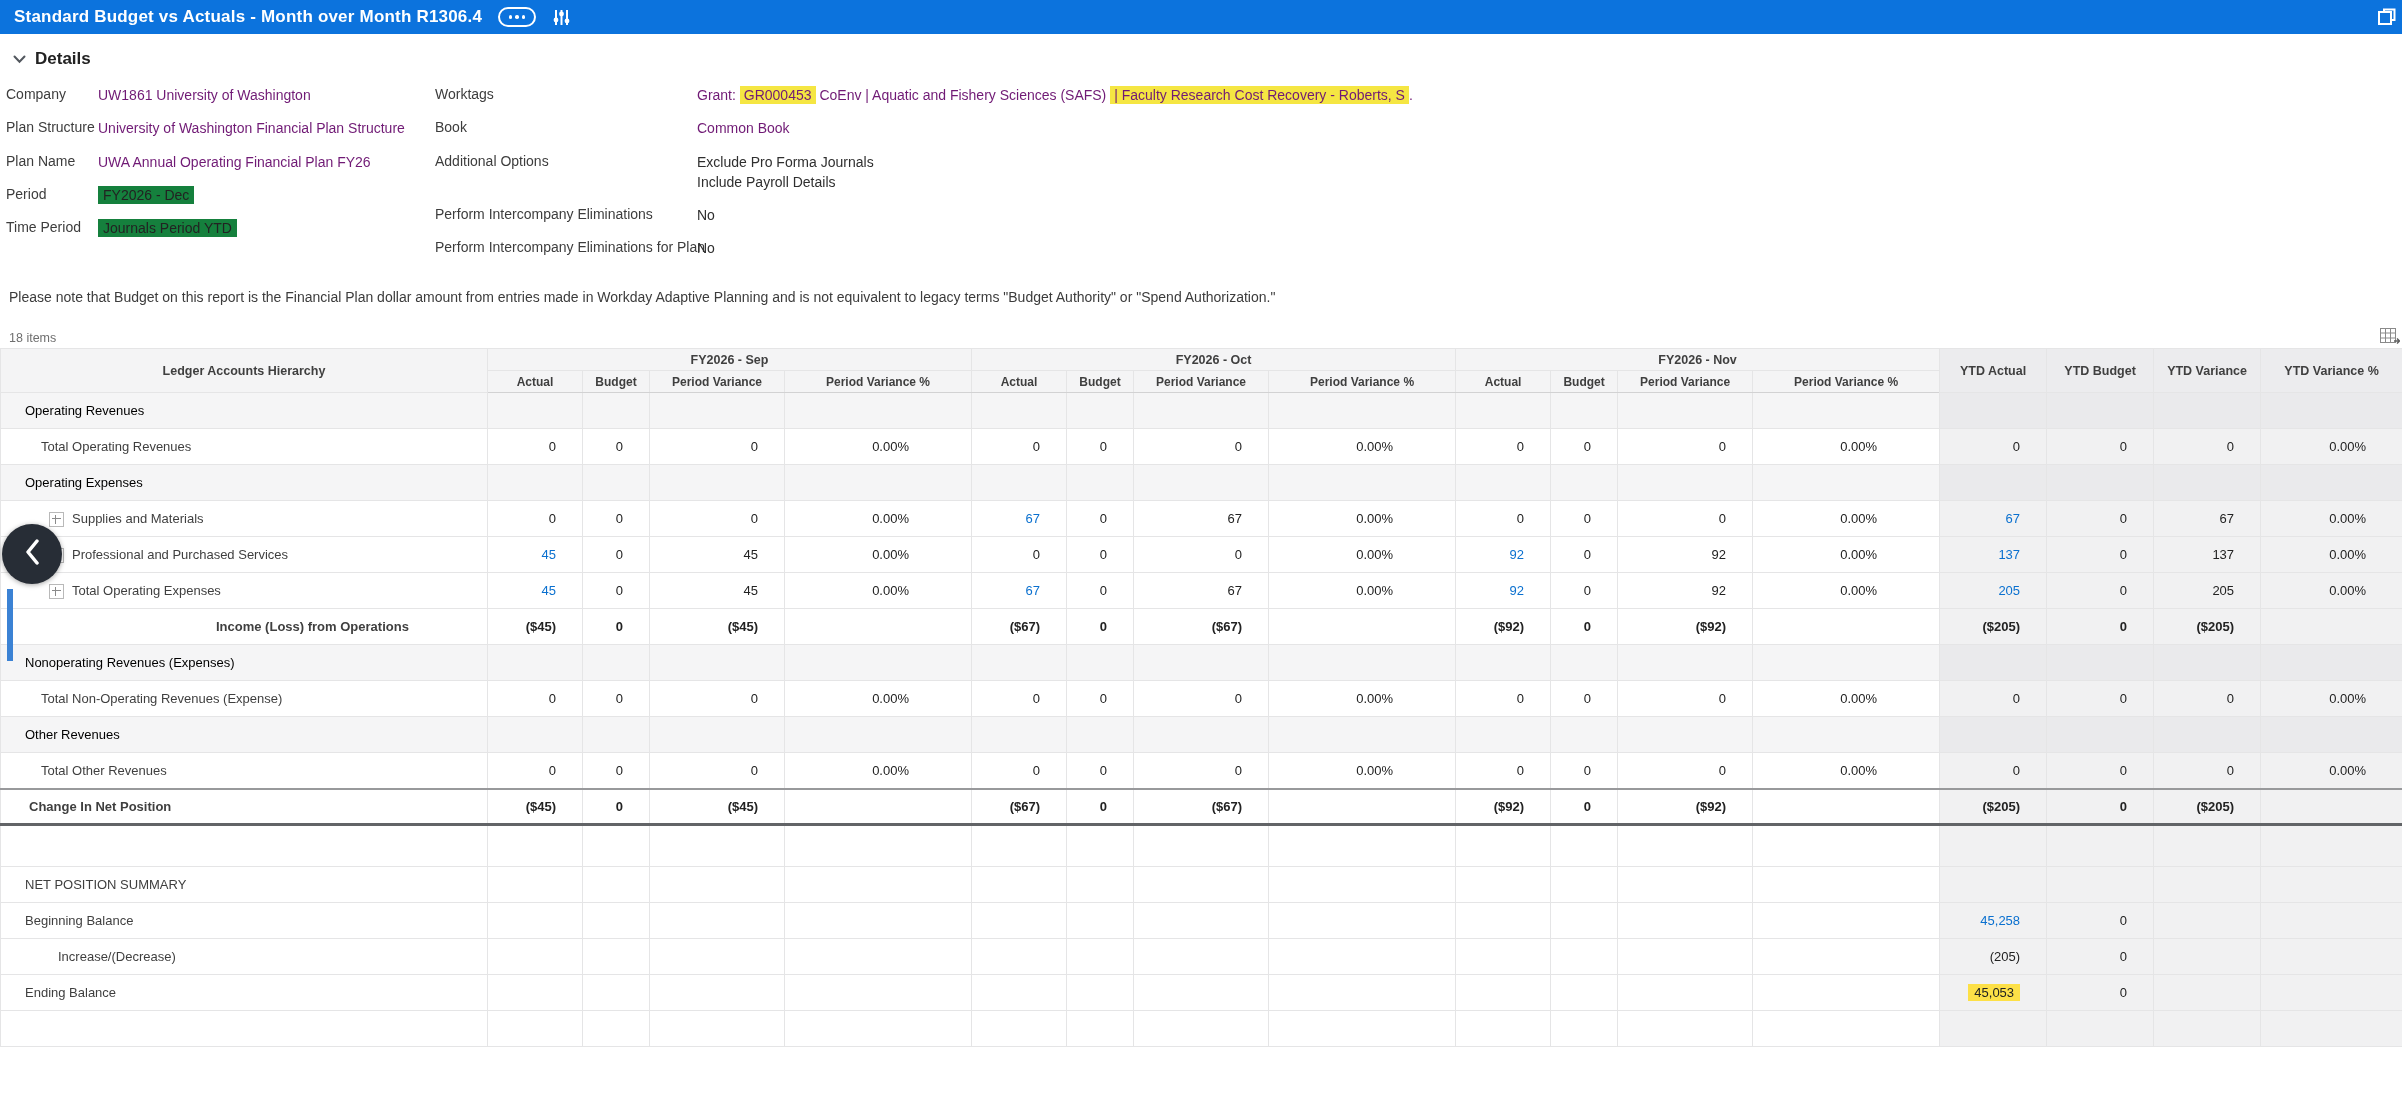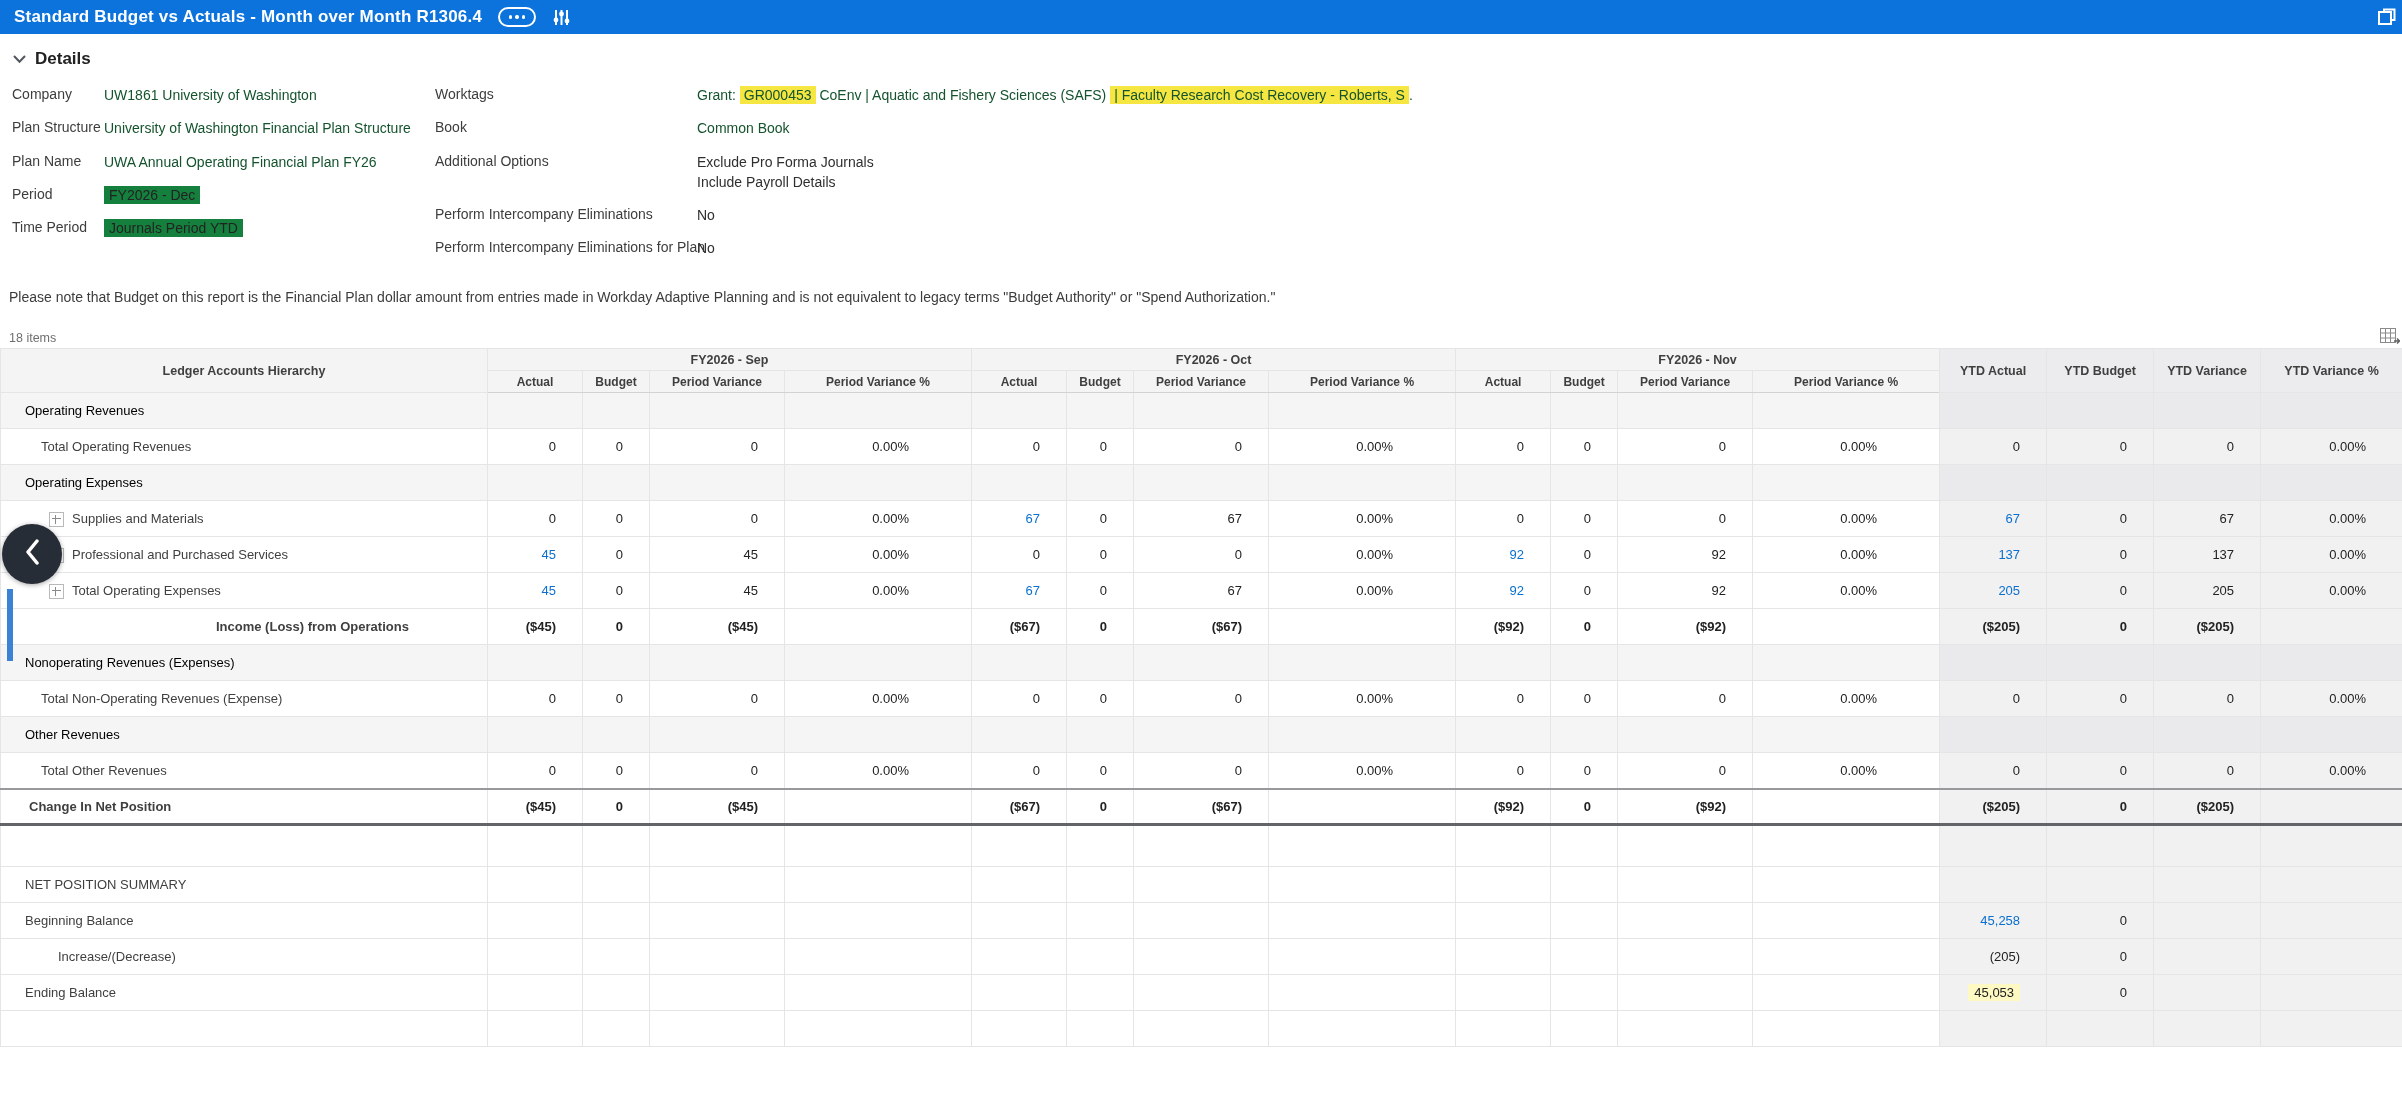--- a/index.html
+++ b/index.html
@@ -13,27 +13,27 @@
   .wd-title{font-size:17px;font-weight:bold;color:#fff;letter-spacing:.2px;white-space:nowrap;}
   .pill-more{display:flex;gap:3px;align-items:center;justify-content:center;width:34px;height:16px;border:2px solid #fff;border-radius:10px;cursor:pointer;}
   .pill-more i{width:3.5px;height:3.5px;border-radius:50%;background:#fff;}
   .tb-icon{display:flex;align-items:center;cursor:pointer;}
   .tb-right{margin-left:auto;margin-right:-8px;}
   
   .details-header{display:flex;align-items:center;gap:9px;margin:15px 0 0 13px;}
   .details-header .chev{display:flex;align-items:center;cursor:pointer;}
   .details-title{font-size:17px;font-weight:bold;color:#222;}
   .fields{position:relative;margin-top:16px;height:172px;}
-  .col-left{position:absolute;left:12px;top:0;width:420px;}
+  .col-left{position:absolute;left:6px;top:0;width:420px;}
   .col-right{position:absolute;left:435px;top:0;width:1400px;}
   .field-row{display:flex;align-items:flex-start;margin-bottom:13px;min-height:20px;}
   .flabel{width:92px;min-width:92px;font-size:14px;color:#3d3d3d;padding-top:1px;white-space:nowrap;}
   .col-right .flabel{width:262px;min-width:262px;}
   .fval{font-size:14px;color:#2f2f2f;line-height:1.45;}
-  a.link{color:#14532d;text-decoration:none;font-size:14px;cursor:pointer;}
+  a.link{color:#701a75;text-decoration:none;font-size:14px;cursor:pointer;}
   .hl{background:#f5e642;padding:1px 4px;}
   .hl-text{background:#15803d;color:#222;padding:1px 5px;font-size:14px;}
   
   .notes{margin:30px 0 0 9px;}
   .notes p{margin:0 0 16px 0;font-size:14px;color:#3c3c3c;line-height:1.5;white-space:nowrap;}
   
   .items-row{display:flex;justify-content:space-between;align-items:flex-end;margin:20px 0 3px 0;padding:0 2px 0 9px;text-align:center;}
   .items-count{font-size:12.5px;color:#6f6f6f;}
   
   table.grid{border-collapse:collapse;table-layout:fixed;width:2402px;font-size:13px;}
@@ -58,21 +58,21 @@
   td.pctm{text-align:right;padding-right:62px;}
   td.pcty{text-align:right;padding-right:36px;}
   td.ytd{background:#f1f1f2;}
   tr.row-section td{background:#f5f5f6;}
   tr.row-section td.ytd{background:#eaeaec;}
   tr.row-section td.lbl{color:#000000;}
   tr.row-bold td, tr.row-change td{font-weight:bold;}
   tr.row-change td{border-top:2px solid #98999b;border-bottom:3px solid #626467;}
   tr.row-spacer{height:42px;}
   a.dlink{color:#0a70cf;text-decoration:none;cursor:pointer;}
-  .hl-num{background:#fef9c3;padding:1px 6px;color:#222;}
+  .hl-num{background:#fde047;padding:1px 6px;color:#222;}
   .xp{display:inline-block;width:13px;height:13px;border:1px solid #b9b9b9;background:#fff;margin-right:8px;vertical-align:-2px;position:relative;cursor:pointer;}
   .xp::before{content:'';position:absolute;left:2px;right:2px;top:5px;height:1px;background:#8a8a8a;}
   .xp::after{content:'';position:absolute;top:2px;bottom:2px;left:5px;width:1px;background:#8a8a8a;}
   
   .panel-toggle{position:absolute;left:2px;top:524px;width:60px;height:60px;border-radius:50%;
     background:#272d36;display:flex;align-items:center;justify-content:center;z-index:10;
     box-shadow:0 1px 5px rgba(0,0,0,.35);cursor:pointer;}
   .sel-strip{position:absolute;left:7px;top:589px;width:6px;height:72px;background:#3b82d4;z-index:5;}
 </style>
 </head>

